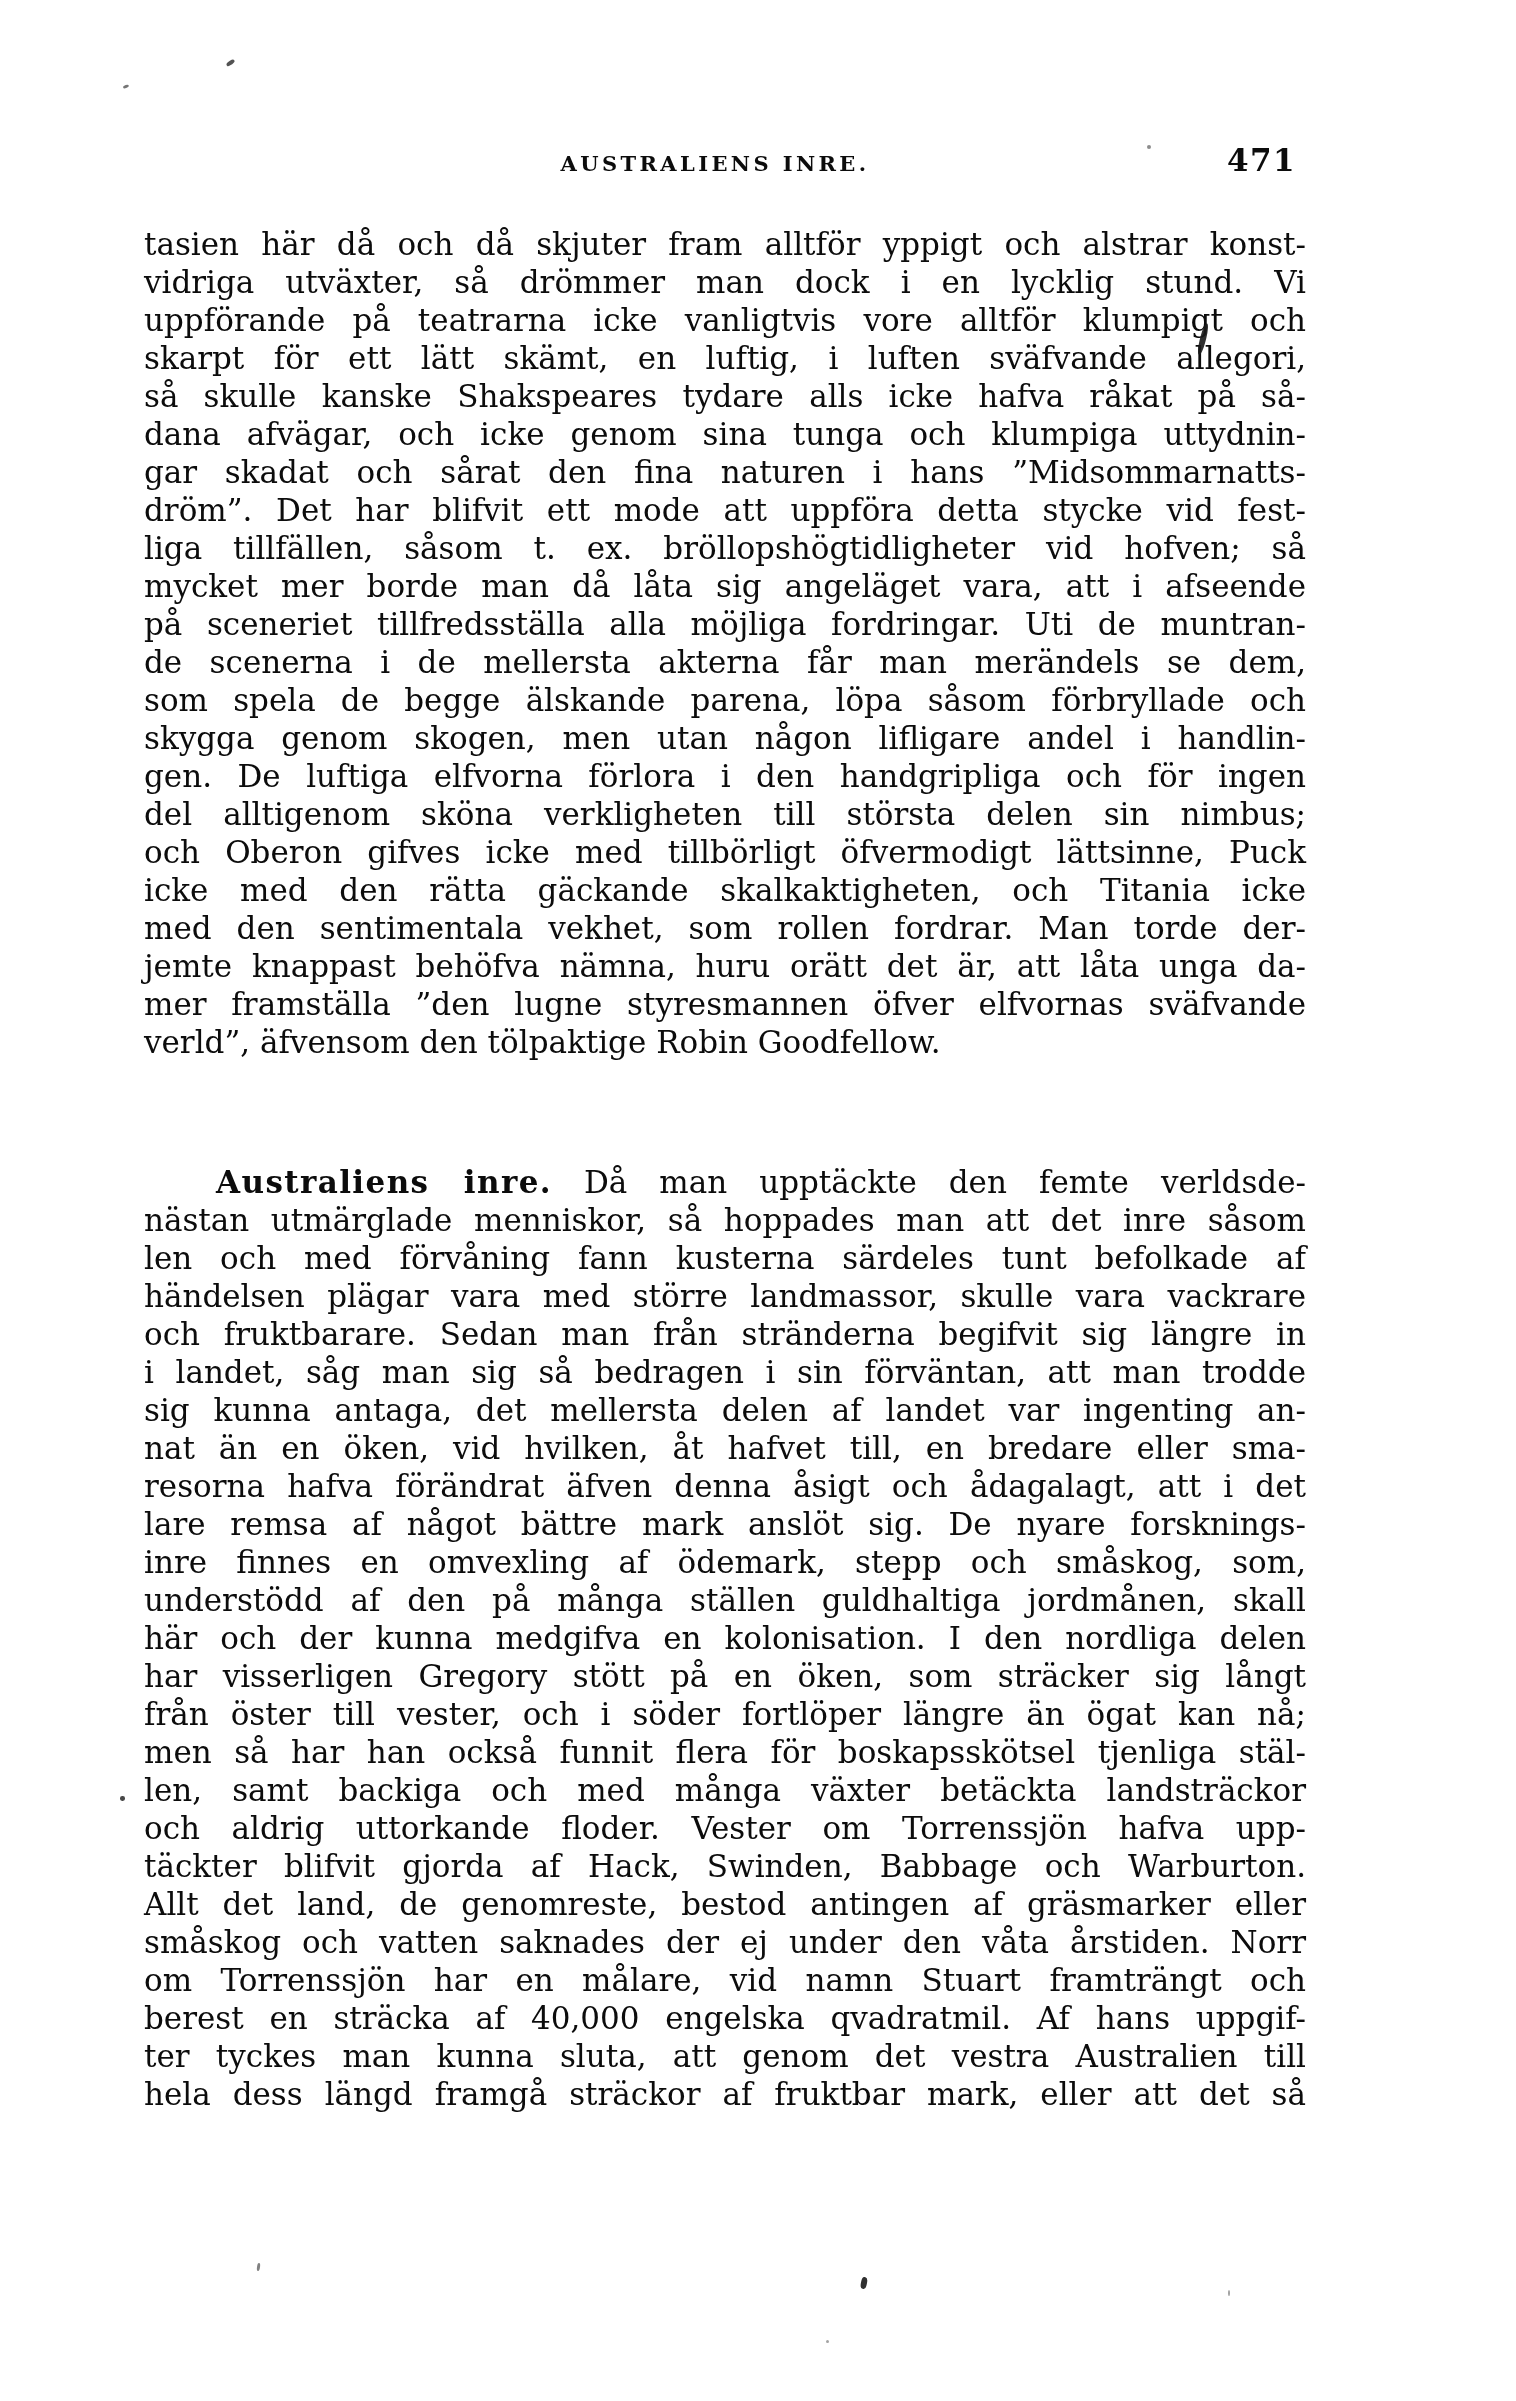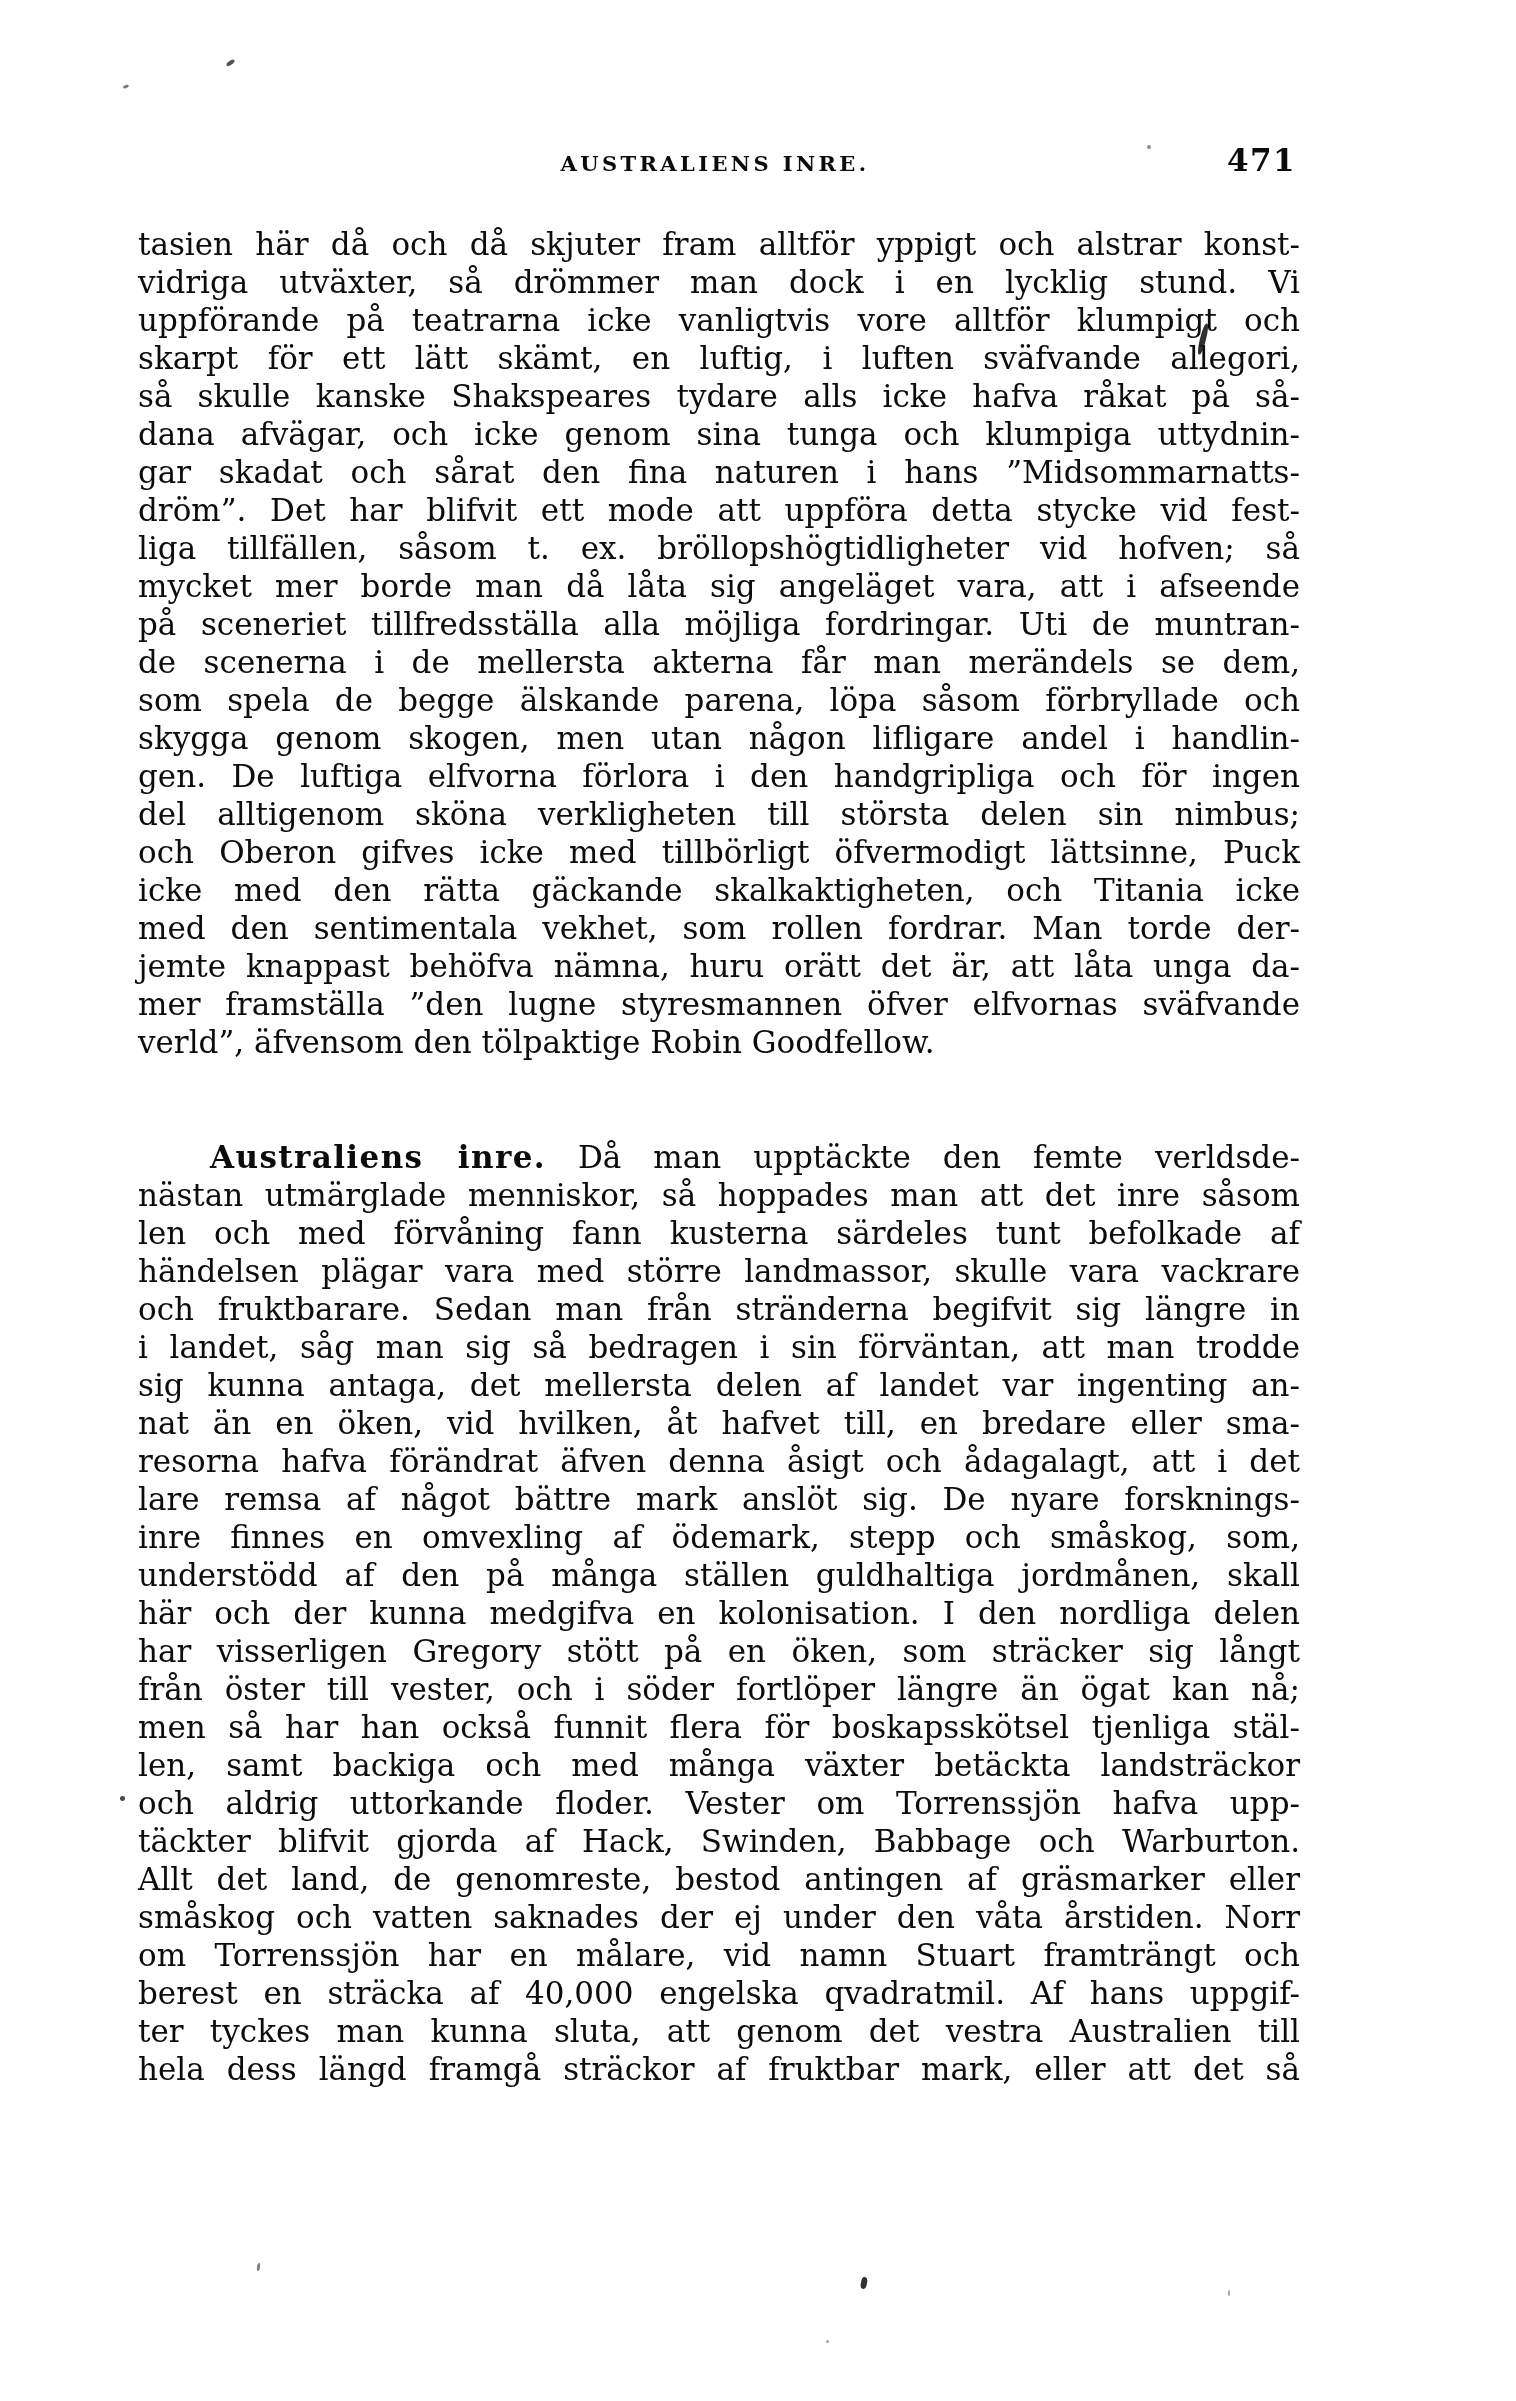--- a/index.html
+++ b/index.html
@@ -29,25 +29,25 @@
   .page-number{
     position:absolute;
     right:0; top:0;
     font-size:31px;
     font-weight:bold;
     letter-spacing:1.4px;
     margin-left:22px;
   }
   .bodytext{
     position:absolute;
-    left:138px; top:225px;
+    left:144px; top:225px;
     width:1162px;
   }
   .para{margin:0;}
-  .para2{margin-top:77px;}
+  .para2{margin-top:102px;}
   .line{
     font-size:31px;
     line-height:38px;
     text-align:justify;
     text-align-last:justify;
   }
   .line.ragged{text-align-last:left;}
   .first-line{text-indent:72px;}
   .lead{
     font-weight:bold;

